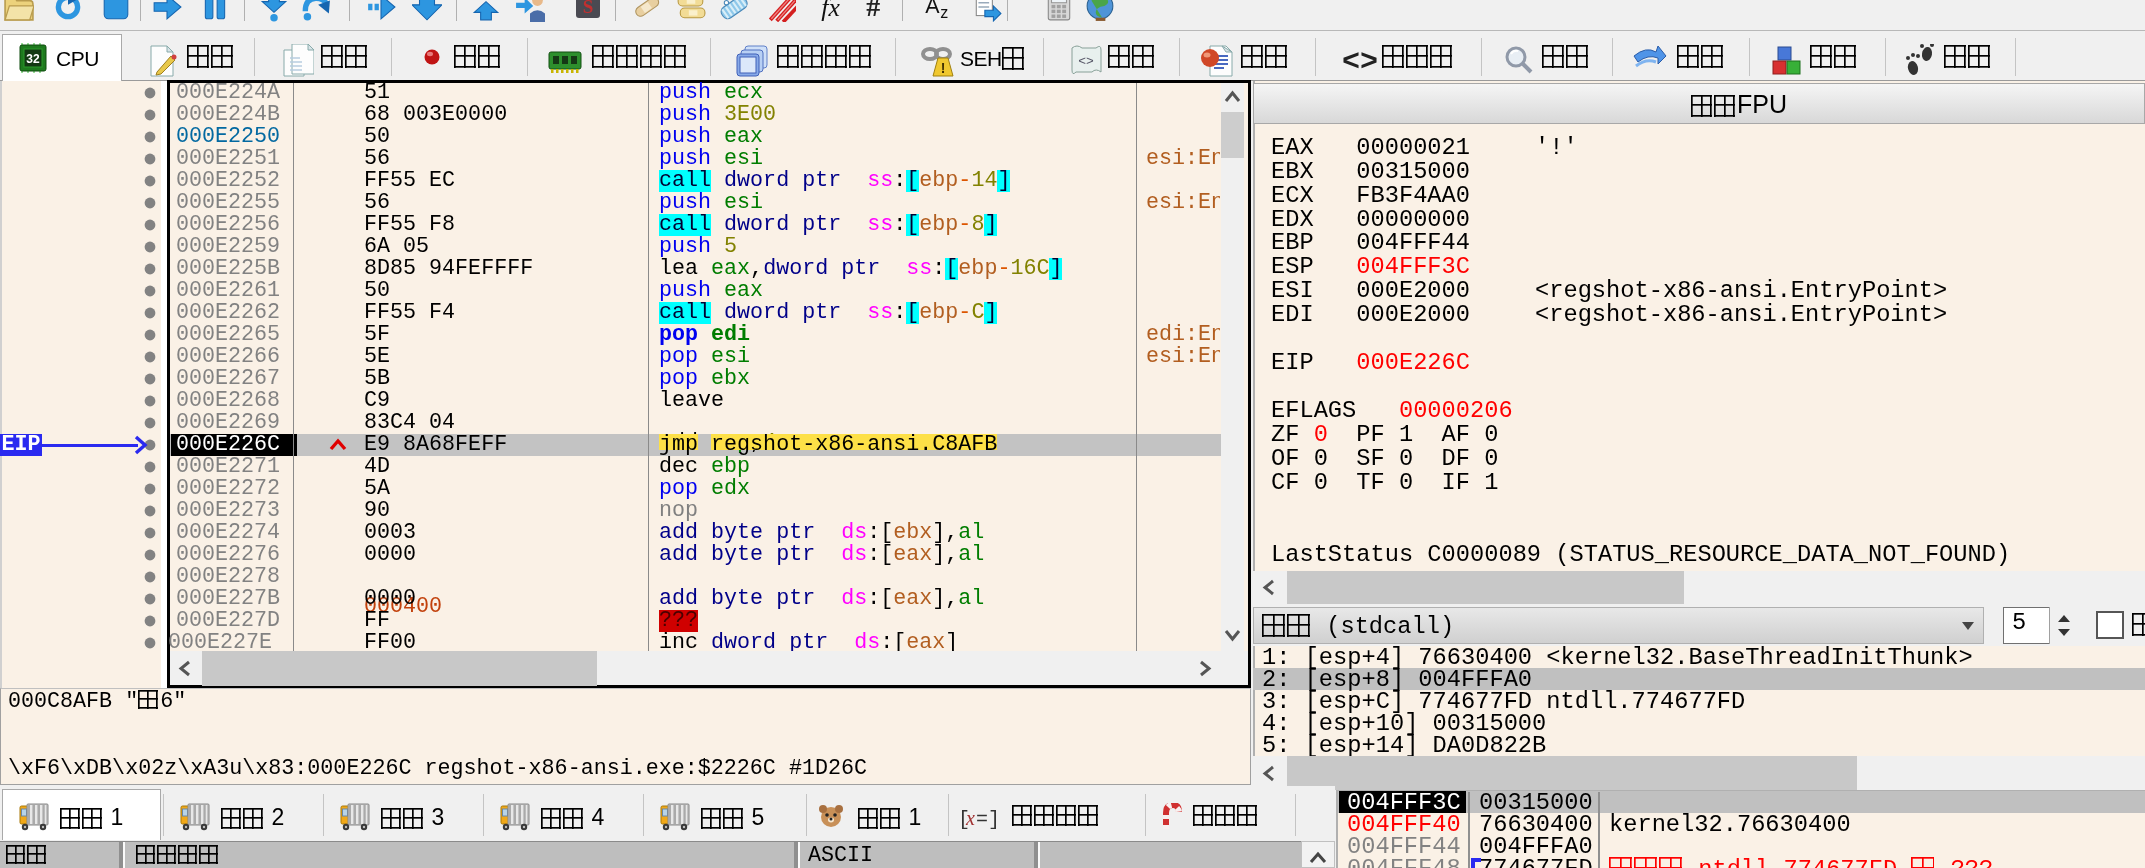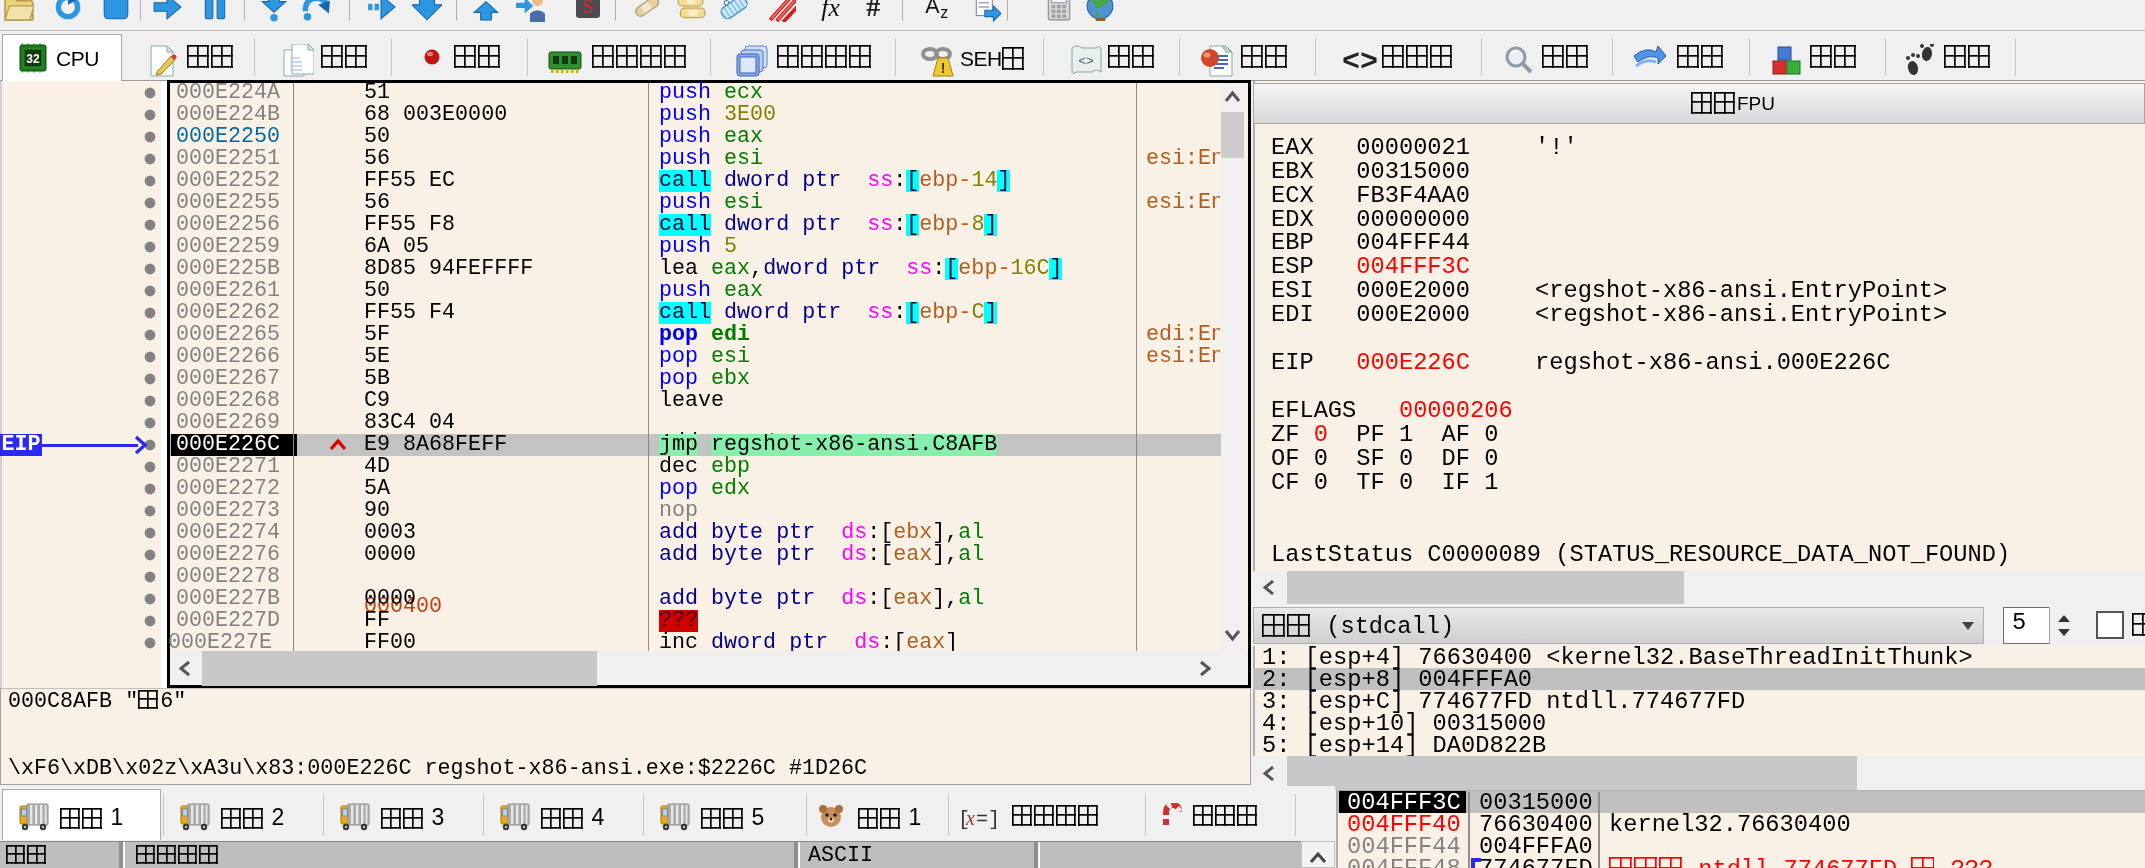--- a/index.html
+++ b/index.html
@@ -5,21 +5,21 @@
 #page{position:absolute;top:0;left:0;width:2145px;height:868px;overflow:hidden}
 .abs{position:absolute}
 .mono{font-family:"Liberation Mono",monospace;white-space:pre}
 .d{font-size:21.7px;line-height:22px}
 .r{font-size:23.7px;line-height:24px}
 
 .kb{color:#0000f0}.kn{color:#000089}.kg{color:#007d00}.ko{color:#828200}
 .km{color:#ff00ff}.ks{color:#b25e20}.kop{color:#dc5500}.kk{color:#000}
 .kgr{color:#808080}
 .cyan{background:#00ffff;color:#000032;display:inline-block;height:22px}
-.yel{background:#86efac;color:#000;display:inline-block;height:22px}
+.yel{background:#fde047;color:#000;display:inline-block;height:16px}
 .err{background:#d00000;color:#4a0000;display:inline-block;height:22px}
 .red{color:#f00}
 
 .zh{display:inline-block;position:relative;vertical-align:middle;
 background:
 linear-gradient(var(--c,#000),var(--c,#000)) 0 0/100% 1.7px no-repeat,
 linear-gradient(var(--c,#000),var(--c,#000)) 0 45%/100% 1.7px no-repeat,
 linear-gradient(var(--c,#000),var(--c,#000)) 0 100%/100% 1.7px no-repeat,
 linear-gradient(var(--c,#000),var(--c,#000)) 0 0/1.7px 100% no-repeat,
 linear-gradient(var(--c,#000),var(--c,#000)) 50% 0/1.7px 100% no-repeat,
@@ -408,39 +408,38 @@
     </svg>
 <div class="abs" style="left:202px;top:651px;width:395px;height:35px;background:#c8c8c8"></div>
 <svg class="abs" style="left:1198px;top:660px" width="14" height="17">
       <path d="M3 2 L11 8.5 L3 15" stroke="#555" stroke-width="3" fill="none"></path>
     </svg>
 <div class="abs" style="left:0;top:688px;width:1251px;height:97px;background:#faf1e6;border:1px solid #a0a0a0;border-top:1px solid #c0c0c0"></div>
 <div class="abs mono d" style="left:8px;top:690px;color:#000">000C8AFB "<span class="zh" style="width:20px;height:19px;vertical-align:-2px;margin-right:2px;margin-left:0px;"></span>6"</div>
 <div class="abs mono d" style="left:8px;top:758px;color:#000">\xF6\xDB\x02z\xA3u\x83:000E226C regshot-x86-ansi.exe:$2226C #1D26C</div>
 <div class="abs" style="left:1253px;top:81px;width:892px;height:490px;background:#faf1e6;border-left:2px solid #b0b0b0"></div>
 <div class="abs" style="left:1253px;top:83px;width:892px;height:41px;background:linear-gradient(#f5f5f5,#d8d8d8);border:1px solid #a8a8a8"></div>
-<div class="abs" style="left:1691px;top:92px;height:26px;line-height:24px;color:#000"><span class="zh" style="width:21px;height:22px;vertical-align:-4px;margin-right:2px;margin-left:0px;"></span><span class="zh" style="width:21px;height:22px;vertical-align:-4px;margin-right:2px;margin-left:0px;"></span><span style="font-size:19px">FPU</span></div>
+<div class="abs" style="left:1691px;top:92px;height:26px;line-height:24px;color:#000"><span class="zh" style="width:21px;height:22px;vertical-align:-4px;margin-right:2px;margin-left:0px;"></span><span class="zh" style="width:21px;height:22px;vertical-align:-4px;margin-right:2px;margin-left:0px;"></span><span style="font-size:25px">FPU</span></div>
 <div class="abs mono r" style="left:1271px;top:136px;color:#000">EAX   00000021</div>
 <div class="abs mono r" style="left:1271px;top:160px;color:#000">EBX   00315000</div>
 <div class="abs mono r" style="left:1271px;top:184px;color:#000">ECX   FB3F4AA0</div>
 <div class="abs mono r" style="left:1271px;top:208px;color:#000">EDX   00000000</div>
 <div class="abs mono r" style="left:1271px;top:231px;color:#000">EBP   004FFF44</div>
 <div class="abs mono r" style="left:1271px;top:255px;color:#000">ESP   <span class="red">004FFF3C</span></div>
 <div class="abs mono r" style="left:1271px;top:279px;color:#000">ESI   000E2000</div>
 <div class="abs mono r" style="left:1271px;top:303px;color:#000">EDI   000E2000</div>
 <div class="abs mono r" style="left:1271px;top:351px;color:#000">EIP   <span class="red">000E226C</span></div>
 <div class="abs mono r" style="left:1271px;top:399px;color:#000">EFLAGS   <span class="red">00000206</span></div>
 <div class="abs mono r" style="left:1271px;top:423px;color:#000">ZF <span class="red">0</span>  PF 1  AF 0</div>
 <div class="abs mono r" style="left:1271px;top:447px;color:#000">OF 0  SF 0  DF 0</div>
 <div class="abs mono r" style="left:1271px;top:471px;color:#000">CF 0  TF 0  IF 1</div>
 <div class="abs mono r" style="left:1271px;top:543px;color:#000">LastStatus C0000089 (STATUS_RESOURCE_DATA_NOT_FOUND)</div>
 <div class="abs mono r" style="left:1535px;top:136px;color:#000">'!'</div>
 <div class="abs mono r" style="left:1535px;top:279px;color:#000">&lt;regshot-x86-ansi.EntryPoint&gt;</div>
 <div class="abs mono r" style="left:1535px;top:303px;color:#000">&lt;regshot-x86-ansi.EntryPoint&gt;</div>
-<div class="abs mono r" style="left:1535px;top:351px;color:#000">regshot-x86-ansi.000E226C</div>
 <div class="abs" style="left:1253px;top:571px;width:892px;height:33px;background:#f0f0f0"></div>
 <svg class="abs" style="left:1262px;top:579px" width="14" height="17">
       <path d="M11 2 L3 8.5 L11 15" stroke="#555" stroke-width="3" fill="none"></path>
     </svg>
 <div class="abs" style="left:1287px;top:571px;width:397px;height:33px;background:#c8c8c8"></div>
 <div class="abs" style="left:1253px;top:604px;width:892px;height:42px;background:#f0f0f0"></div>
 <div class="abs" style="left:1253px;top:607px;width:731px;height:37px;background:linear-gradient(#e8e8e8,#d0d0d0);border:1px solid #b0b0b0"></div>
 <div class="abs" style="left:1262px;top:613px;height:26px;color:#000"><span class="zh" style="width:23px;height:23px;vertical-align:-4px;margin-right:2px;margin-left:0px;"></span><span class="zh" style="width:23px;height:23px;vertical-align:-4px;margin-right:2px;margin-left:0px;"></span><span class="mono" style="font-size:23.7px"> (stdcall)</span></div>
 <svg class="abs" style="left:1962px;top:622px" width="12" height="8">
       <path d="M0 0 L12 0 L6 8 Z" fill="#444"></path>

